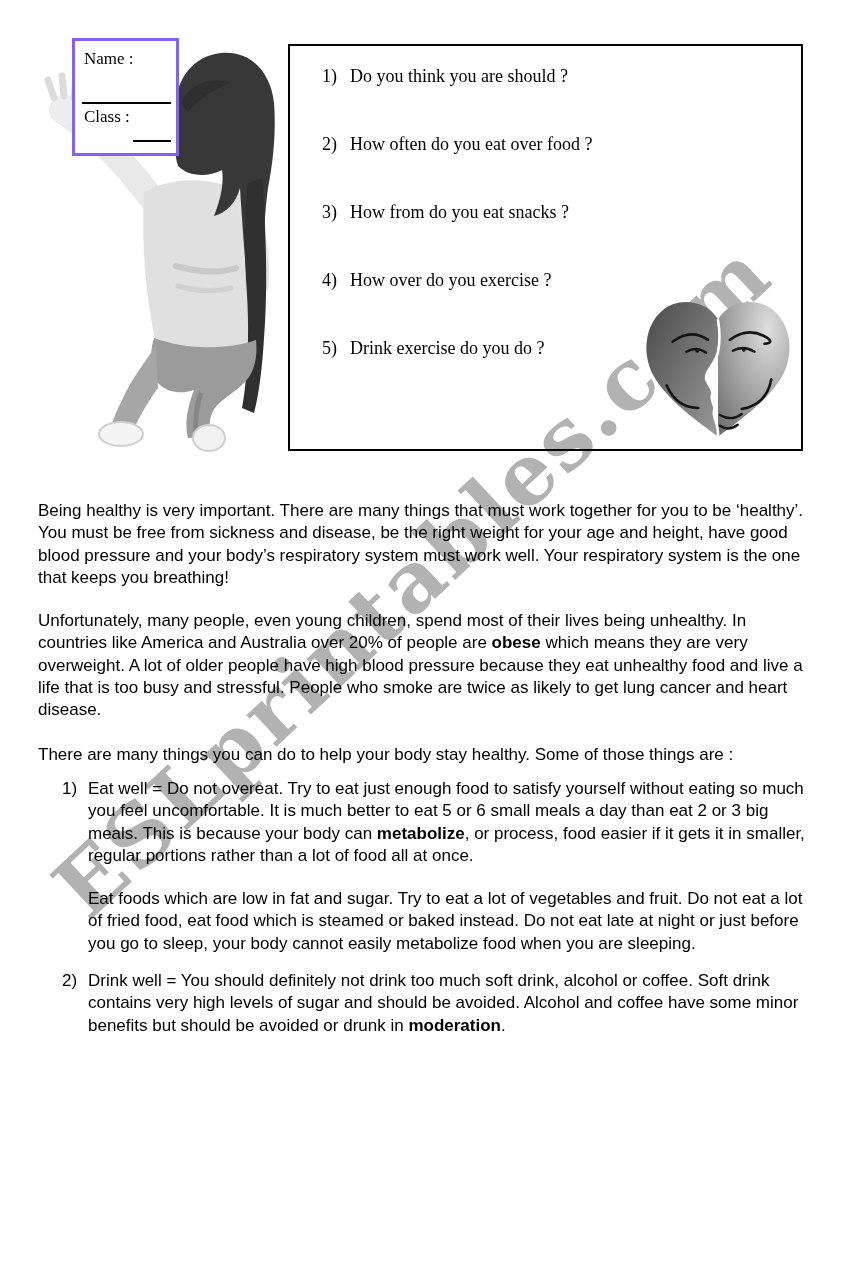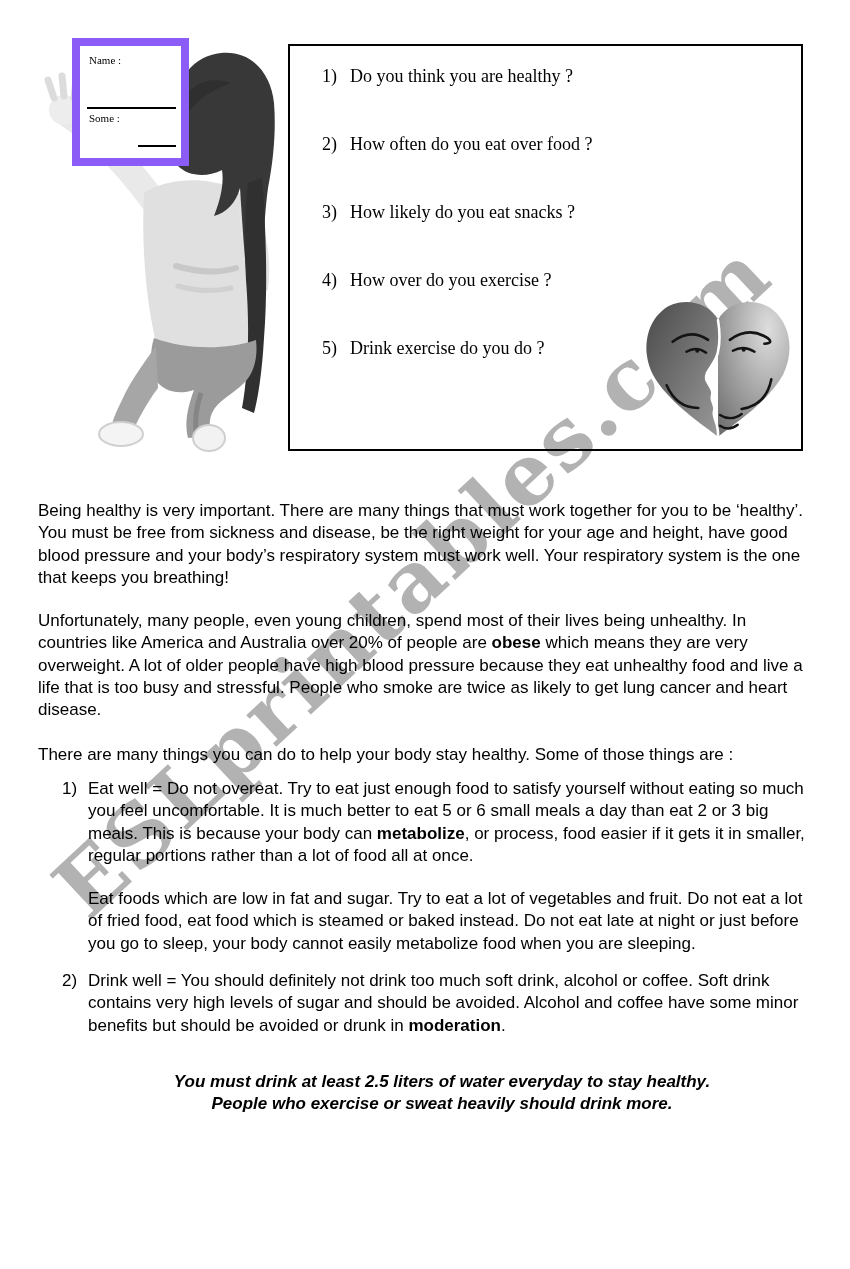--- a/index.html
+++ b/index.html
@@ -7,21 +7,21 @@
         font-family:"Liberation Sans",sans-serif;color:#000;}
 
   
   .watermark{position:absolute;left:412px;top:580px;
     transform:translate(-50%,-50%) rotate(-43deg);
     font-family:"DejaVu Serif",serif;font-weight:bold;font-size:84px;letter-spacing:3px;
     color:#b2b2b2;white-space:nowrap;z-index:1;user-select:none;}
 
   
   .namecard{position:absolute;left:72px;top:38px;width:101px;height:112px;background:#fff;
-    border:8px solid #8b5cf6;z-index:4;font-family:"Liberation Serif",serif;font-size:11px;}
+    border:3px solid #8b5cf6;z-index:4;font-family:"Liberation Serif",serif;font-size:17px;}
   .nc-name{position:absolute;left:9px;top:8px;}
   .nc-line1{position:absolute;left:7px;right:5px;top:61px;border-top:2px solid #000;}
   .nc-class{position:absolute;left:9px;top:66px;}
   .nc-line2{position:absolute;right:5px;top:99px;width:38px;border-top:2px solid #000;}
 
   .student{position:absolute;left:26px;top:28px;width:250px;height:425px;z-index:2;}
   .heart{position:absolute;left:639px;top:295px;width:158px;height:146px;z-index:3;}
 
   
   .qbox{position:absolute;left:288px;top:44px;width:511px;height:403px;border:2px solid #000;
@@ -75,36 +75,36 @@
     <path d="M130,318 C120,332 105,352 96,372 C90,384 86,394 85,400 L105,408 C110,395 120,376 132,360 Z" fill="#a6a6a6"></path>
     <path d="M175,365 Q168,385 170,405" stroke="#868686" stroke-width="5" fill="none"></path>
 
     <ellipse cx="95" cy="406" rx="22" ry="12" fill="#f4f4f4" stroke="#cfcfcf" stroke-width="2"></ellipse>
     <ellipse cx="183" cy="410" rx="16" ry="13" fill="#f2f2f2" stroke="#cfcfcf" stroke-width="2"></ellipse>
   </svg>
 
   <div class="namecard">
     <div class="nc-name">Name :</div>
     <div class="nc-line1"></div>
-    <div class="nc-class">Some :</div>
+    <div class="nc-class">Class :</div>
     <div class="nc-line2"></div>
   </div>
 
   <div class="qbox">
     <div class="q-row q1">
       <span class="q-num">1)</span>
-      <span class="q-text">Do you think you are healthy ?</span>
+      <span class="q-text">Do you think you are should ?</span>
     </div>
     <div class="q-row q2">
       <span class="q-num">2)</span>
       <span class="q-text">How often do you eat over food ?</span>
     </div>
     <div class="q-row q3">
       <span class="q-num">3)</span>
-      <span class="q-text">How likely do you eat snacks ?</span>
+      <span class="q-text">How from do you eat snacks ?</span>
     </div>
     <div class="q-row q4">
       <span class="q-num">4)</span>
       <span class="q-text">How over do you exercise ?</span>
     </div>
     <div class="q-row q5">
       <span class="q-num">5)</span>
       <span class="q-text">Drink exercise do you do ?</span>
     </div>
   </div>
@@ -150,19 +150,15 @@
       <span class="item-body"><span>Eat well = Do not overeat. Try to eat just enough food to satisfy yourself without eating so much you feel uncomfortable. It is much better to eat 5 or 6 small meals a day than eat 2 or 3 big meals. This is because your body can </span><b>metabolize</b><span>, or process, food easier if it gets it in smaller, regular portions rather than a lot of food all at once.</span></span>
     </div>
 
     <div class="sub-para">Eat foods which are low in fat and sugar. Try to eat a lot of vegetables and fruit. Do not eat a lot of fried food, eat food which is steamed or baked instead. Do not eat late at night or just before you go to sleep, your body cannot easily metabolize food when you are sleeping.</div>
 
     <div class="list-item item2">
       <span class="item-num">2)</span>
       <span class="item-body"><span>Drink well = You should definitely not drink too much soft drink, alcohol or coffee. Soft drink contains very high levels of sugar and should be avoided. Alcohol and coffee have some minor benefits but should be avoided or drunk in </span><b>moderation</b><span>.</span></span>
     </div>
 
-    <div class="footer-note">
-      <div>You must drink at least 2.5 liters of water everyday to stay healthy.</div>
-      <div>People who exercise or sweat heavily should drink more.</div>
-    </div>
   </div>
 
 </div>
 
 </body></html>

